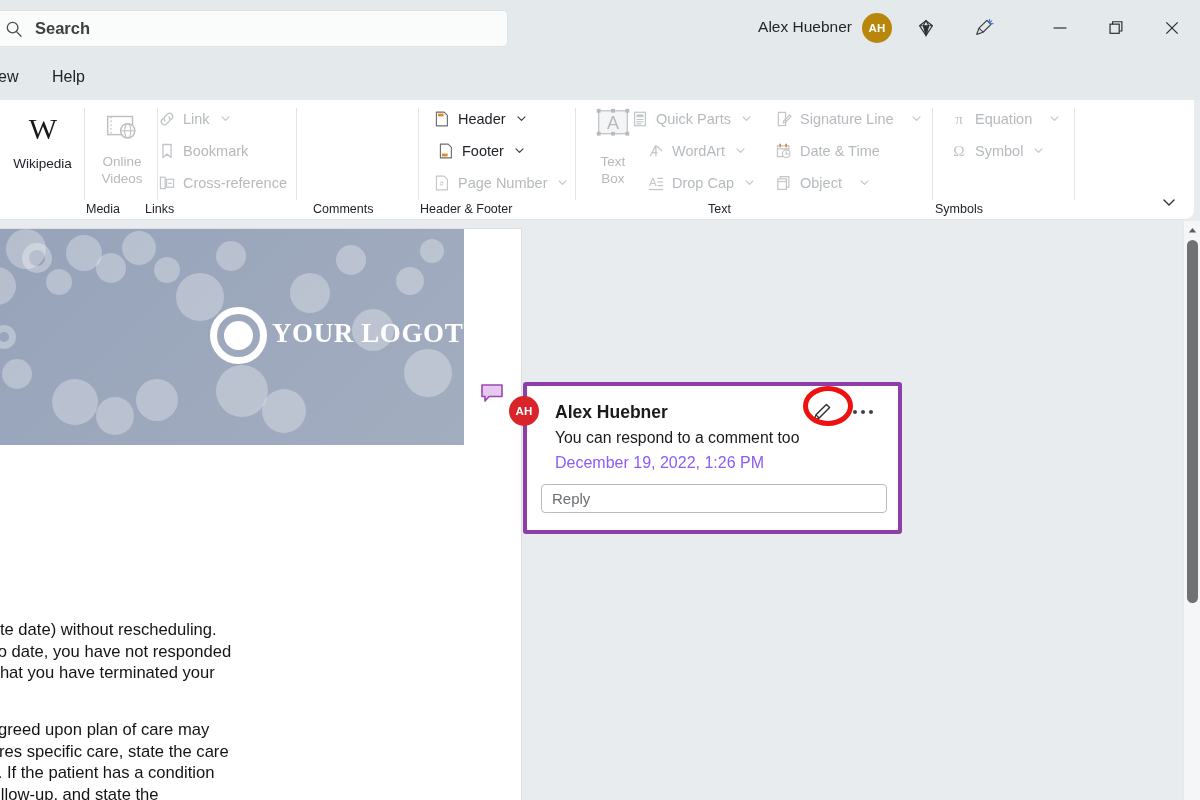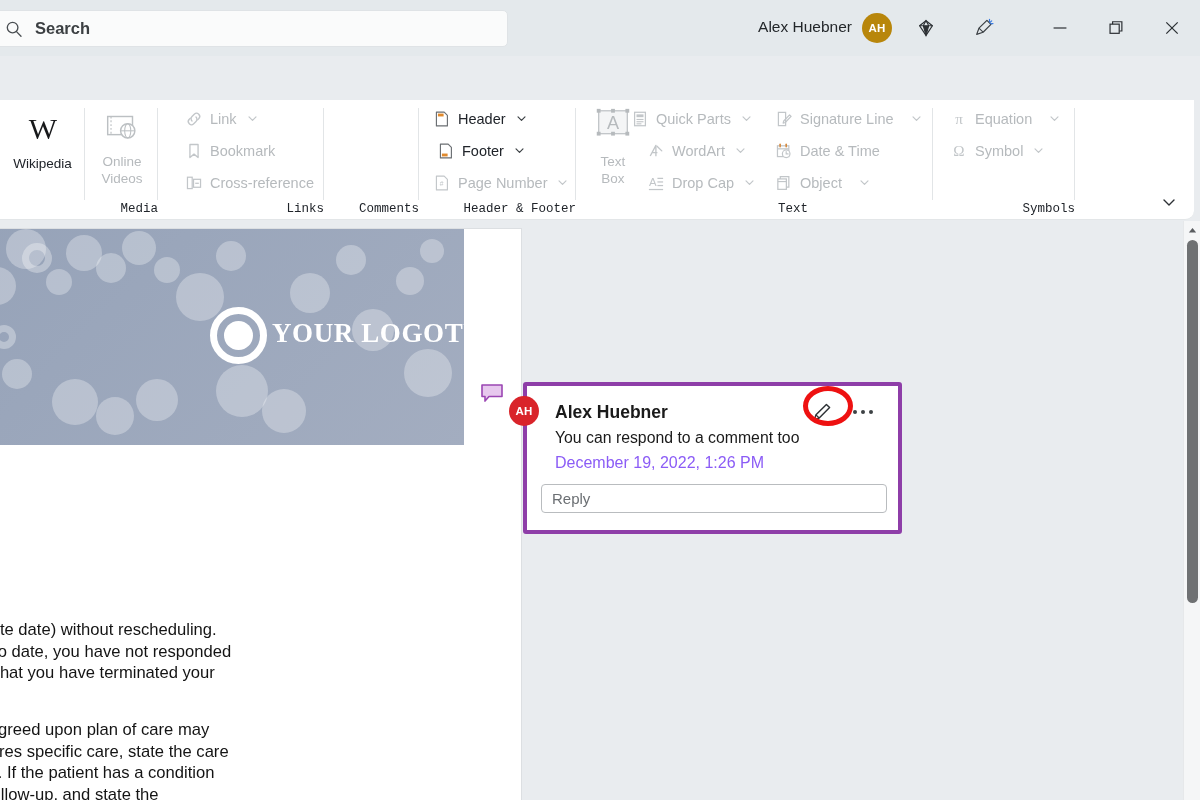--- a/index.html
+++ b/index.html
@@ -74,22 +74,22 @@
 
   
   .ribbon {
     position: absolute; left: 0; top: 100px; width: 1194px; height: 120px;
     background: #ffffff;
     border-bottom-right-radius: 9px;
     border-bottom: 1px solid #e3e6e8;
   }
   .grp { position: absolute; top: 0; height: 120px; }
   .grp .glabel {
-    position: absolute; bottom: 4px; width: 100%; text-align: right;
-    font-size: 12.5px; color: #20242a; font-family: Liberation Mono, monospace;
+    position: absolute; bottom: 4px; width: 100%; text-align: left;
+    font-size: 12.5px; color: #20242a;
   }
   .grp .gsep {
     position: absolute; right: 0; top: 8px; width: 1px; height: 92px;
     background: #e2e5e7;
   }
 
   
   .bigbtn {
     position: absolute; top: 6px; width: 100%;
     display: flex; flex-direction: column; align-items: center; gap: 2px;
@@ -256,20 +256,48 @@
       </svg>
     </div>
     <div class="wc" style="right:6px">
       <svg viewBox="0 0 24 24" width="22" height="22">
         <line x1="5.8" y1="5.8" x2="18.2" y2="18.2" stroke="#2b2f33" stroke-width="1.35"></line>
         <line x1="18.2" y1="5.8" x2="5.8" y2="18.2" stroke="#2b2f33" stroke-width="1.35"></line>
       </svg>
     </div>
   </div>
 
+  <div class="tabrow">
+    <div class="tab tab-view">ew</div>
+    <div class="tab tab-help">Help</div>
+
+    <div class="btn-comments">
+      <span>
+        <svg viewBox="0 0 18 18" width="15" height="15">
+          <path d="M2 3.2 h14 v8.2 h-9.2 l-3 3 v-3 H2 Z" fill="none" stroke="#23282c" stroke-width="1.3" stroke-linejoin="round"></path>
+        </svg>
+      </span>
+      <span>Comments</span>
+    </div>
+
+    <div class="btn-share">
+      <span>
+        <svg viewBox="0 0 18 18" width="15" height="15">
+          <path d="M2.2 7.4 v7 h11.6 v-7" fill="none" stroke="#ffffff" stroke-width="1.4" stroke-linejoin="round"></path>
+          <path d="M8 11.4 V2.6 M8 2.6 l3.4 3 M8 2.6 l-3.4 3" fill="none" stroke="#ffffff" stroke-width="1.4" stroke-linecap="round" stroke-linejoin="round"></path>
+        </svg>
+      </span>
+      <span>Share</span>
+      <span class="chev">
+        <svg viewBox="0 0 12 12" width="11" height="11">
+            <path d="M2.2 4.3 L6 8 L9.8 4.3" fill="none" stroke="#ffffff" stroke-width="1.3" stroke-linecap="round" stroke-linejoin="round"></path>
+          </svg>
+      </span>
+    </div>
+  </div>
 
   <div class="ribbon">
 
     <div class="grp" style="left:0; width:85px">
       <div class="bigbtn">
         <span>
           <svg viewBox="0 0 44 44" width="44" height="44">
             <text x="22" y="33" text-anchor="middle" font-family="Liberation Serif, serif" font-size="30" fill="#17181a">W</text>
           </svg>
         </span>
@@ -290,21 +318,21 @@
             <line x1="20.5" y1="26" x2="35.5" y2="26" stroke="#bcc0c3" stroke-width="1.1"></line>
           </svg>
         </span>
         <span class="cap">Online</span>
         <span class="cap">Videos</span>
       </div>
       <div class="glabel">Media</div>
       <div class="gsep"></div>
     </div>
 
-    <div class="grp" style="left:172px; width:152px">
+    <div class="grp" style="left:145px; width:152px">
       <div class="item dim" style="left:12px; top:6px">
         <span class="ico">
           <svg viewBox="0 0 19 19" width="18" height="18">
             <path d="M7.4 11.6 a3.3 3.3 0 0 1 0-4.7 l2.4-2.4 a3.3 3.3 0 0 1 4.7 4.7 l-1.2 1.2" fill="none" stroke="#c2c6c9" stroke-width="1.4" stroke-linecap="round"></path>
             <path d="M11.6 7.4 a3.3 3.3 0 0 1 0 4.7 l-2.4 2.4 a3.3 3.3 0 0 1-4.7-4.7 l1.2-1.2" fill="none" stroke="#c2c6c9" stroke-width="1.4" stroke-linecap="round"></path>
           </svg>
         </span>
         <span>Link</span>
         <span class="cv">
           <svg viewBox="0 0 12 12" width="11" height="11">

